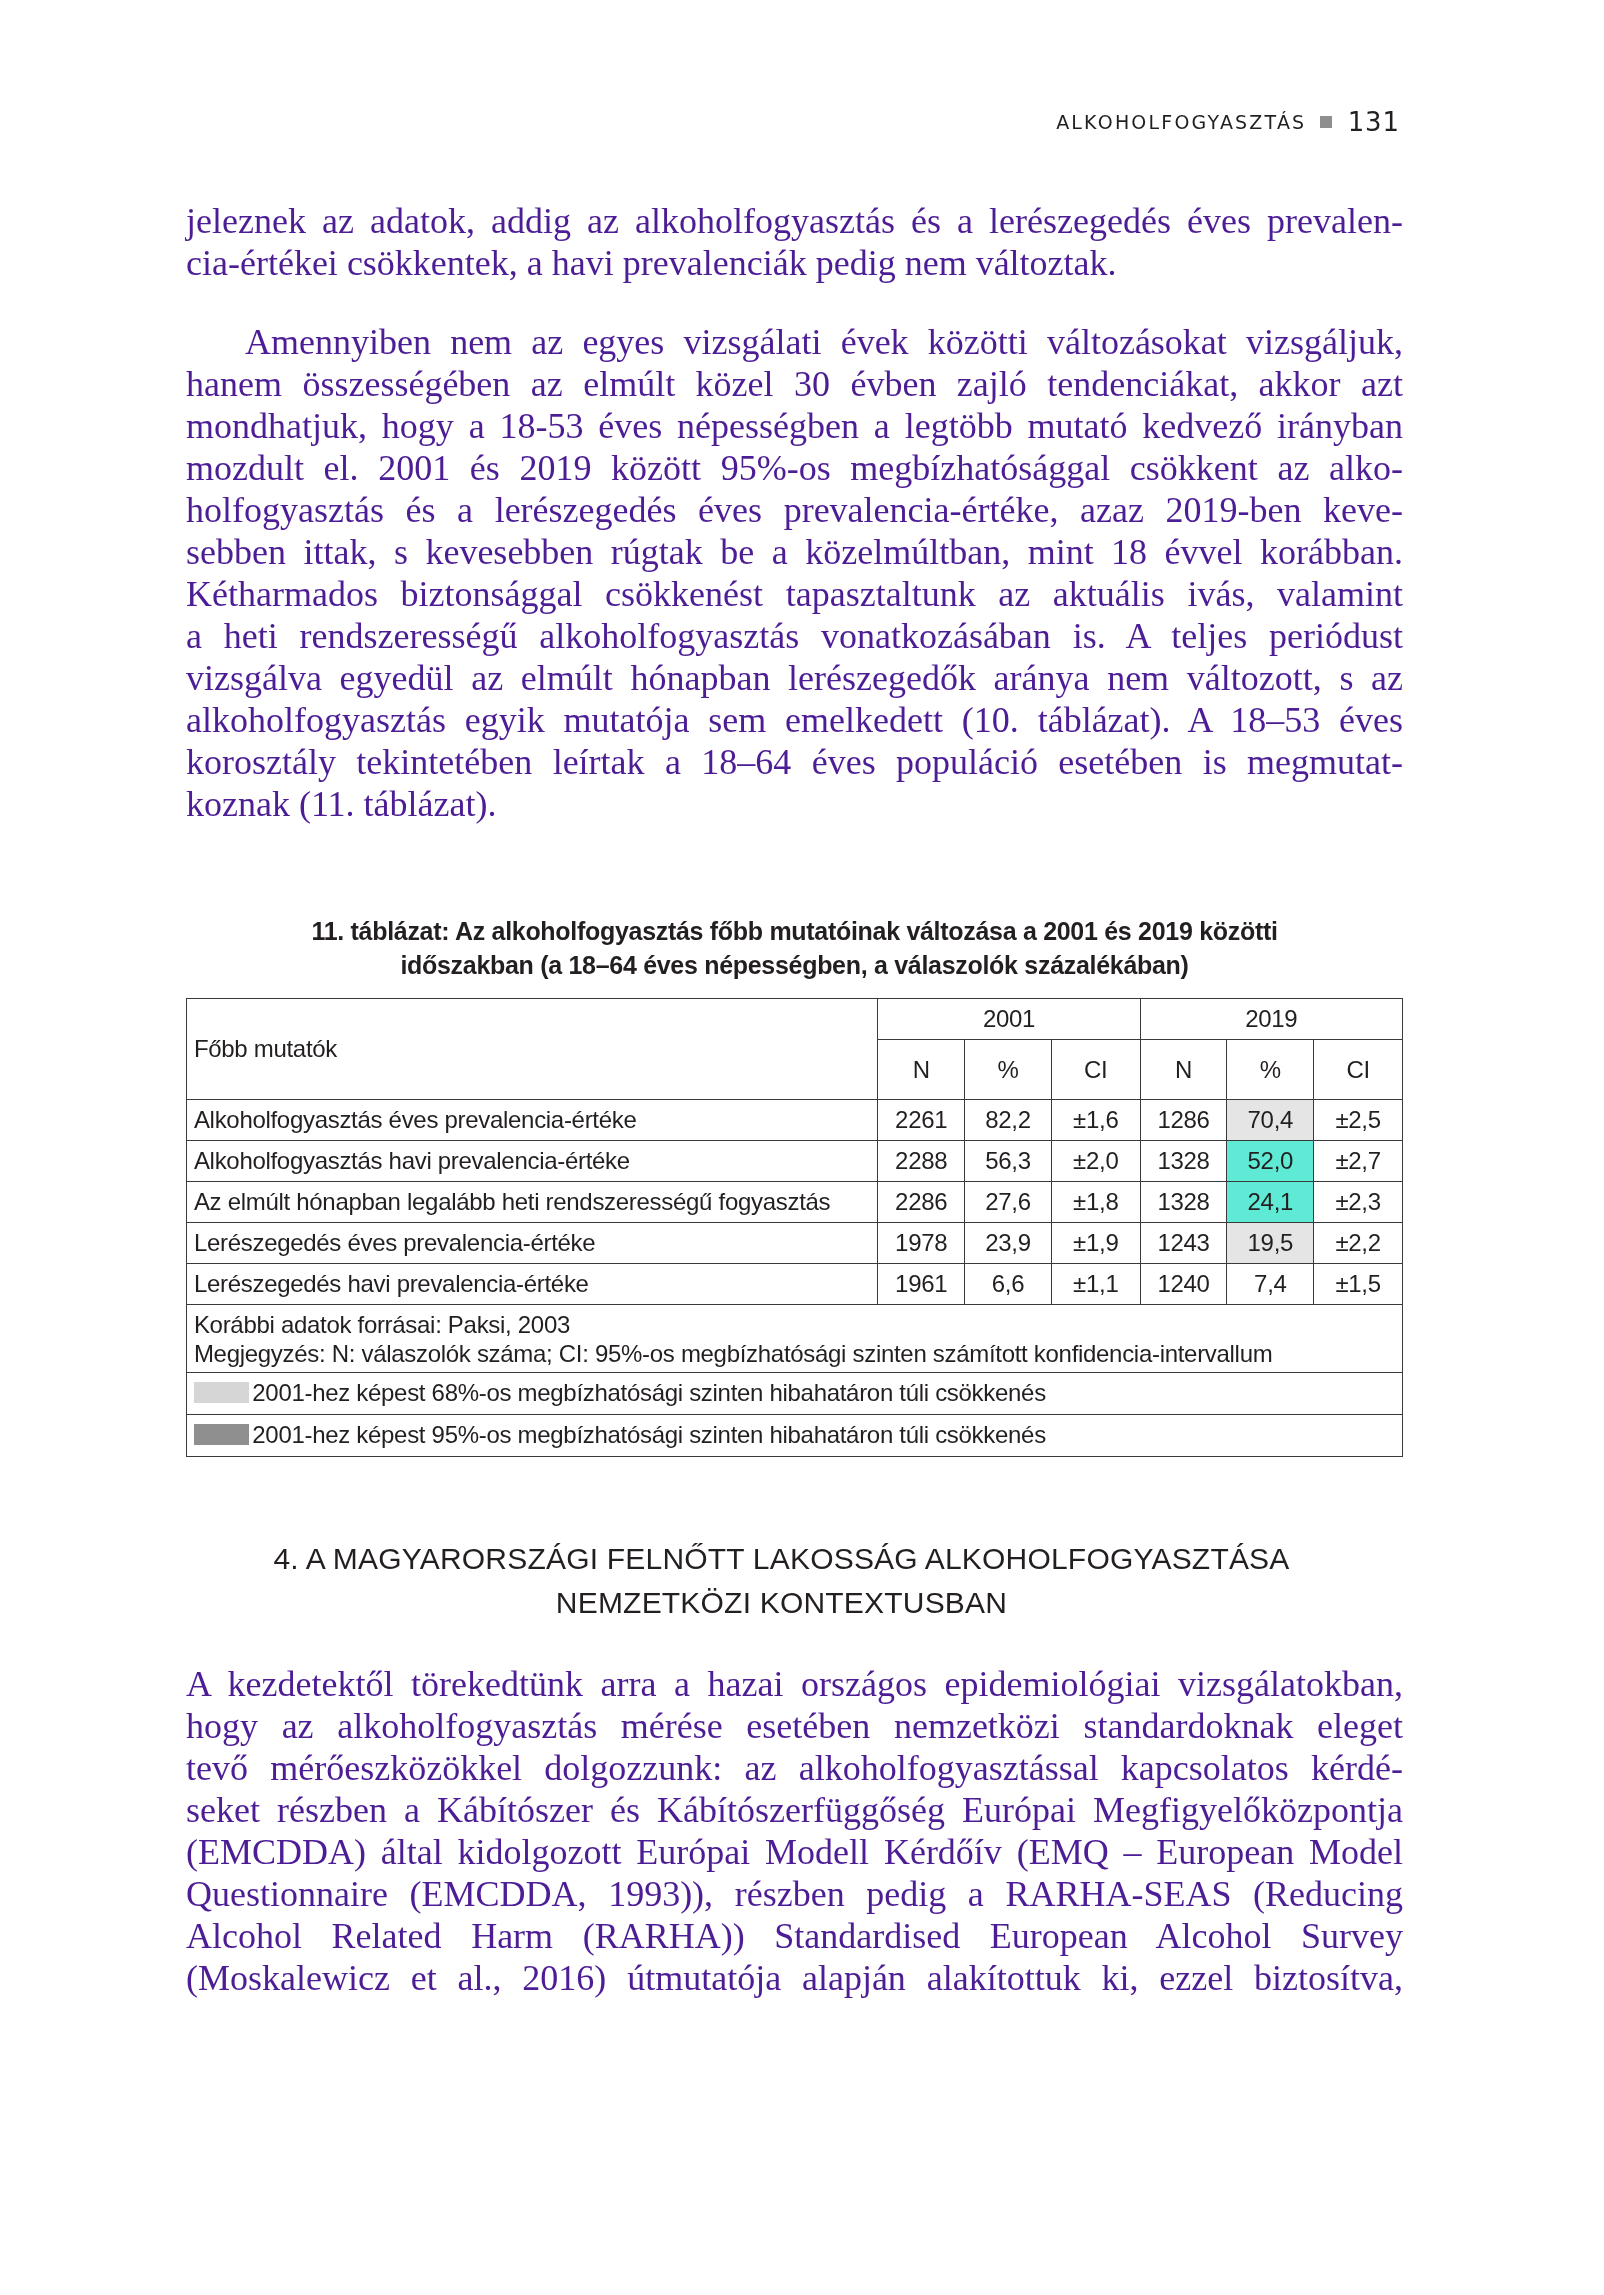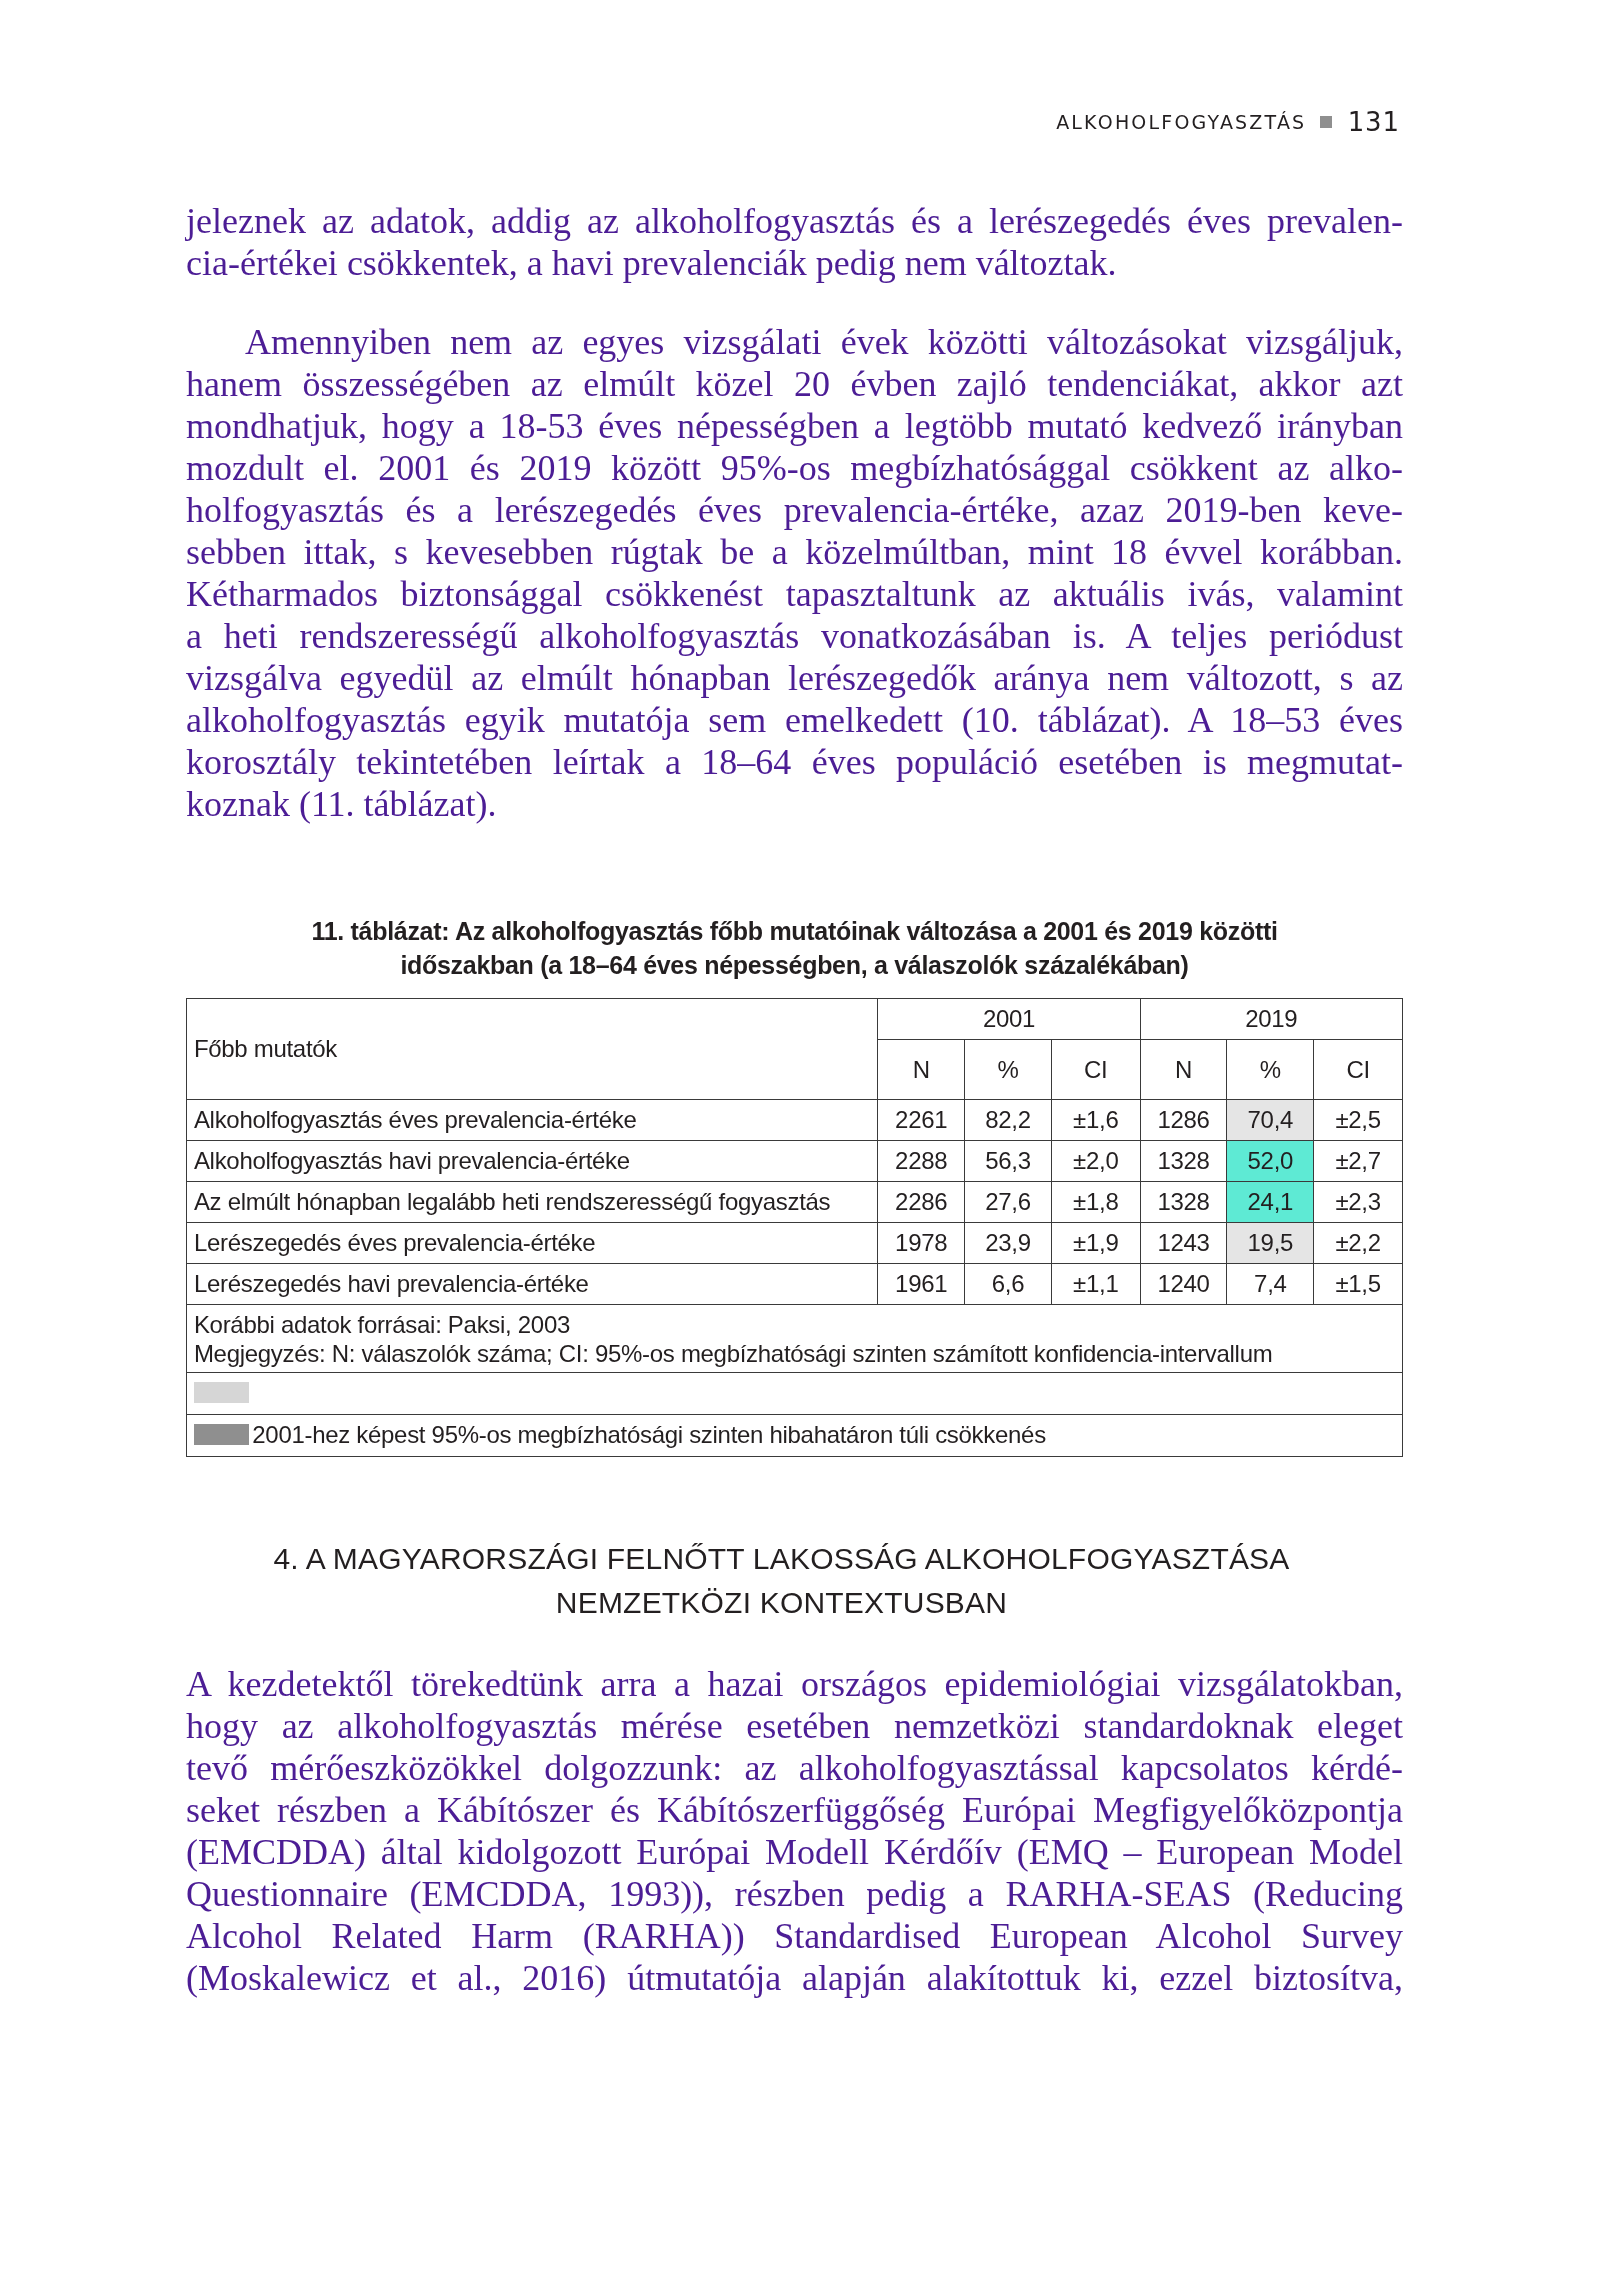--- a/index.html
+++ b/index.html
@@ -68,21 +68,21 @@
     <span class="pnum">131</span>
   </div>
 
   <div class="body-text" style="top:200px;">
     <span class="line">jeleznek az adatok, addig az alkoholfogyasztás és a lerészegedés éves prevalen-</span>
     <span class="line last">cia-értékei csökkentek, a havi prevalenciák pedig nem változtak.</span>
   </div>
 
   <div class="body-text" style="top:283px;">
     <span class="line" style="padding-left:59px;margin-top:38px;">Amennyiben nem az egyes vizsgálati évek közötti változásokat vizsgáljuk,</span>
-    <span class="line">hanem összességében az elmúlt közel 20 évben zajló tendenciákat, akkor azt</span>
+    <span class="line">hanem összességében az elmúlt közel 30 évben zajló tendenciákat, akkor azt</span>
     <span class="line">mondhatjuk, hogy a 18-53 éves népességben a legtöbb mutató kedvező irányban</span>
     <span class="line">mozdult el. 2001 és 2019 között 95%-os megbízhatósággal csökkent az alko-</span>
     <span class="line">holfogyasztás és a lerészegedés éves prevalencia-értéke, azaz 2019-ben keve-</span>
     <span class="line">sebben ittak, s kevesebben rúgtak be a közelmúltban, mint 18 évvel korábban.</span>
     <span class="line">Kétharmados biztonsággal csökkenést tapasztaltunk az aktuális ivás, valamint</span>
     <span class="line">a heti rendszerességű alkoholfogyasztás vonatkozásában is. A teljes periódust</span>
     <span class="line">vizsgálva egyedül az elmúlt hónapban lerészegedők aránya nem változott, s az</span>
     <span class="line">alkoholfogyasztás egyik mutatója sem emelkedett (10. táblázat). A 18–53 éves</span>
     <span class="line">korosztály tekintetében leírtak a 18–64 éves populáció esetében is megmutat-</span>
     <span class="line last">koznak (11. táblázat).</span>
@@ -159,21 +159,21 @@
       </tbody>
     <tbody>
       <tr>
         <td class="notes" colspan="7">
           <div>Korábbi adatok forrásai: Paksi, 2003</div>
           <div>Megjegyzés: N: válaszolók száma; CI: 95%-os megbízhatósági szinten számított konfidencia-intervallum</div>
         </td>
       </tr>
       <tr>
         <td class="legend-cell" colspan="7">
-          <span class="swatch light"></span>
+          <span class="swatch light"></span><span>2001-hez képest 68%-os megbízhatósági szinten hibahatáron túli csökkenés</span>
         </td>
       </tr>
       <tr>
         <td class="legend-cell" colspan="7">
           <span class="swatch dark"></span><span>2001-hez képest 95%-os megbízhatósági szinten hibahatáron túli csökkenés</span>
         </td>
       </tr>
     </tbody>
   </table>
 

